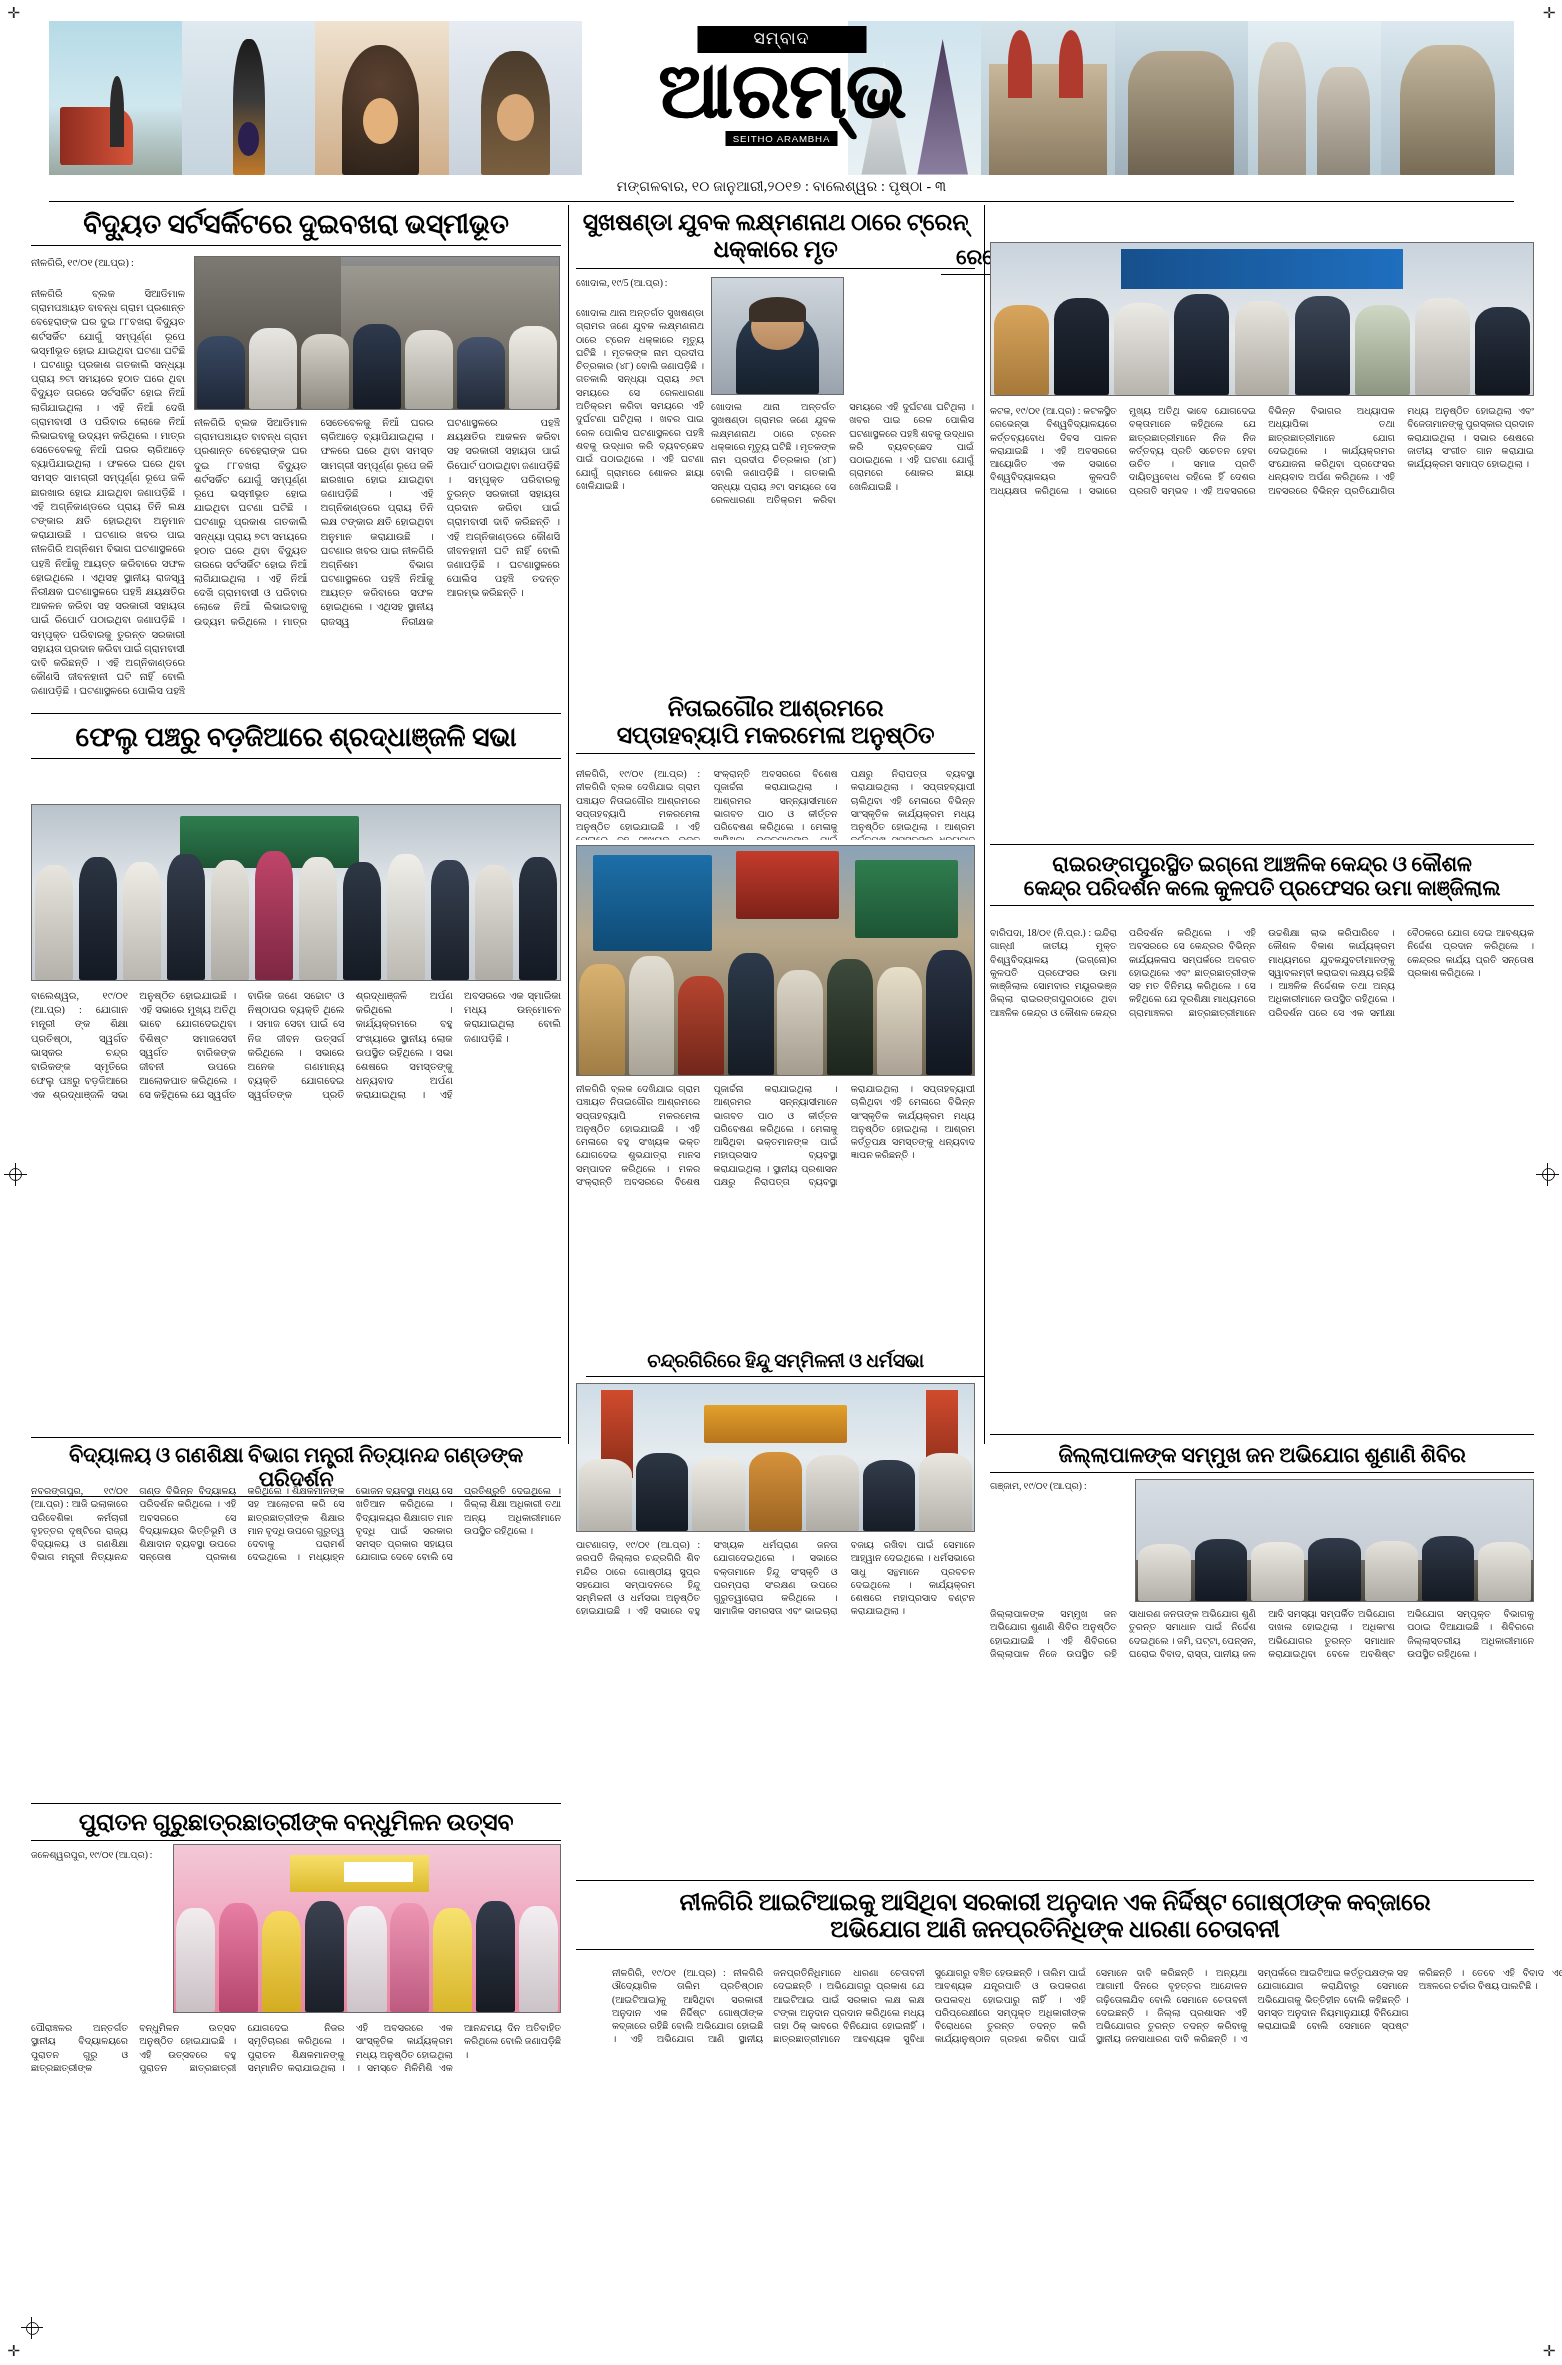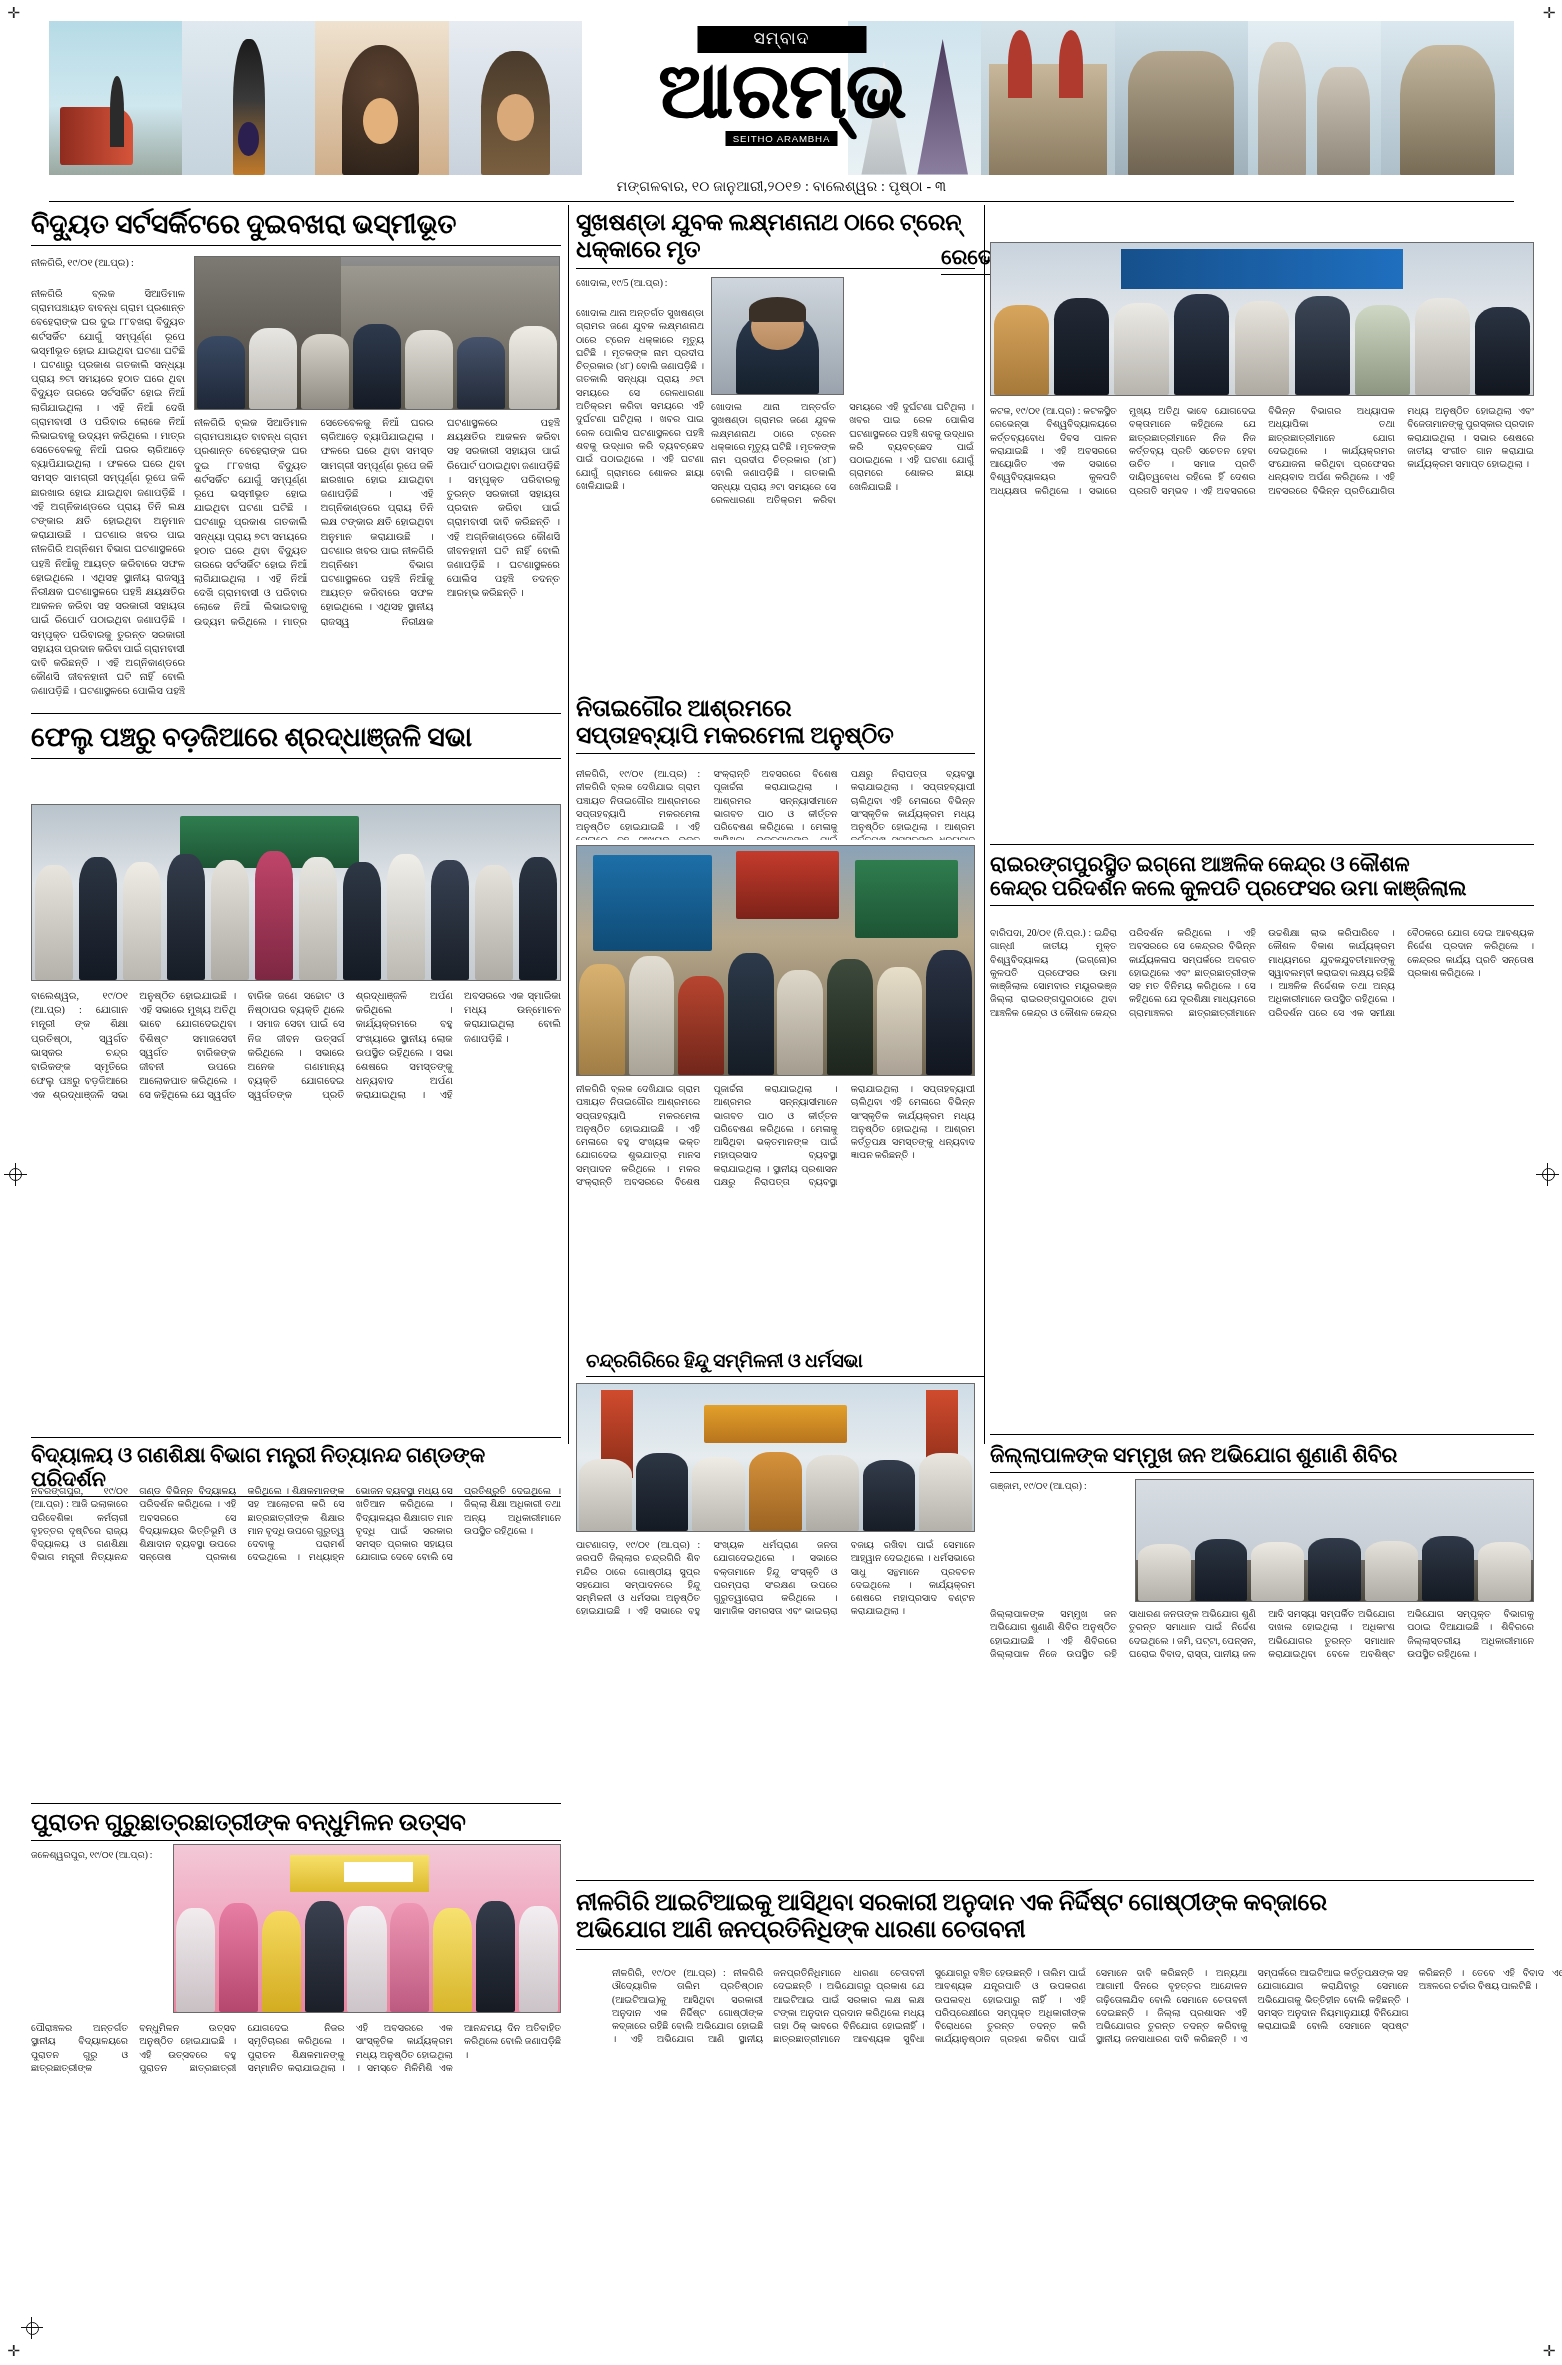--- a/index.html
+++ b/index.html
@@ -115,20 +115,21 @@
     color: #000;
     letter-spacing: 0.2px;
     line-height: 19.5px;
   }
 
   
   .hl {
     font-family: "Liberation Serif", serif;
     font-weight: bold;
     color: #000;
+    text-align: center;
     line-height: 1.14;
     letter-spacing: -0.3px;
   }
   .hl-xl { font-size: 27px; }
   .hl-lg { font-size: 23.6px; }
   .hl-md { font-size: 21px; }
   .hl-sm { font-size: 19px; }
 
   .rule     { border-top: 1px solid #000; }
   .rule-thick { border-top: 1.5px solid #000; }
@@ -402,21 +403,21 @@
   <div class="hline" style="left:990px; top:844px; width:544px;"></div>
 
   <div class="blk" style="left:990px; top:853px; width:544px;">
     <div class="hl hl-md">ରାଇରଙ୍ଗପୁରସ୍ଥିତ ଇଗ୍ନୋ ଆଞ୍ଚଳିକ କେନ୍ଦ୍ର ଓ କୌଶଳ</div>
     <div class="hl hl-md">କେନ୍ଦ୍ର ପରିଦର୍ଶନ କଲେ କୁଳପତି ପ୍ରଫେସର ଉମା କାଞ୍ଜିଲାଲ</div>
     <div class="rule" style="margin-top:4.1px;"></div>
   </div>
 
   <div class="blk" style="left:990px; top:927px; width:544px; height:507px; overflow:hidden;">
     <div class="body sm cols4">
-      <span>ବାରିପଦା, 20/୦୧ (ନି.ପ୍ର.) :</span>
+      <span>ବାରିପଦା, 18/୦୧ (ନି.ପ୍ର.) :</span>
       <span>ଇନ୍ଦିରା ଗାନ୍ଧୀ ଜାତୀୟ ମୁକ୍ତ ବିଶ୍ୱବିଦ୍ୟାଳୟ (ଇଗ୍ନୋ)ର କୁଳପତି ପ୍ରଫେସର ଉମା କାଞ୍ଜିଲାଲ ସୋମବାର ମୟୂରଭଞ୍ଜ ଜିଲ୍ଲା ରାଇରଙ୍ଗପୁରଠାରେ ଥିବା ଆଞ୍ଚଳିକ କେନ୍ଦ୍ର ଓ କୌଶଳ କେନ୍ଦ୍ର ପରିଦର୍ଶନ କରିଥିଲେ । ଏହି ଅବସରରେ ସେ କେନ୍ଦ୍ରର ବିଭିନ୍ନ କାର୍ଯ୍ୟକଳାପ ସମ୍ପର୍କରେ ଅବଗତ ହୋଇଥିଲେ ଏବଂ ଛାତ୍ରଛାତ୍ରୀଙ୍କ ସହ ମତ ବିନିମୟ କରିଥିଲେ । ସେ କହିଥିଲେ ଯେ ଦୂରଶିକ୍ଷା ମାଧ୍ୟମରେ ଗ୍ରାମାଞ୍ଚଳର ଛାତ୍ରଛାତ୍ରୀମାନେ ଉଚ୍ଚଶିକ୍ଷା ଲାଭ କରିପାରିବେ । କୌଶଳ ବିକାଶ କାର୍ଯ୍ୟକ୍ରମ ମାଧ୍ୟମରେ ଯୁବକଯୁବତୀମାନଙ୍କୁ ସ୍ୱାବଲମ୍ବୀ କରାଇବା ଲକ୍ଷ୍ୟ ରହିଛି । ଆଞ୍ଚଳିକ ନିର୍ଦ୍ଦେଶକ ତଥା ଅନ୍ୟ ଅଧିକାରୀମାନେ ଉପସ୍ଥିତ ରହିଥିଲେ । ପରିଦର୍ଶନ ପରେ ସେ ଏକ ସମୀକ୍ଷା ବୈଠକରେ ଯୋଗ ଦେଇ ଆବଶ୍ୟକ ନିର୍ଦ୍ଦେଶ ପ୍ରଦାନ କରିଥିଲେ । କେନ୍ଦ୍ରର କାର୍ଯ୍ୟ ପ୍ରତି ସନ୍ତୋଷ ପ୍ରକାଶ କରିଥିଲେ ।</span>
     </div>
   </div>
 
   <div class="blk" style="left:586px; top:1350px; width:399px;">
     <div class="hl hl-sm">ଚନ୍ଦ୍ରଗିରିରେ ହିନ୍ଦୁ ସମ୍ମିଳନୀ ଓ ଧର୍ମସଭା</div>
     <div class="rule" style="margin-top:4.1px;"></div>
   </div>
 
   <div class="photo" style="position:absolute; left:576px; top:1383px; width:399px; height:149px;">

